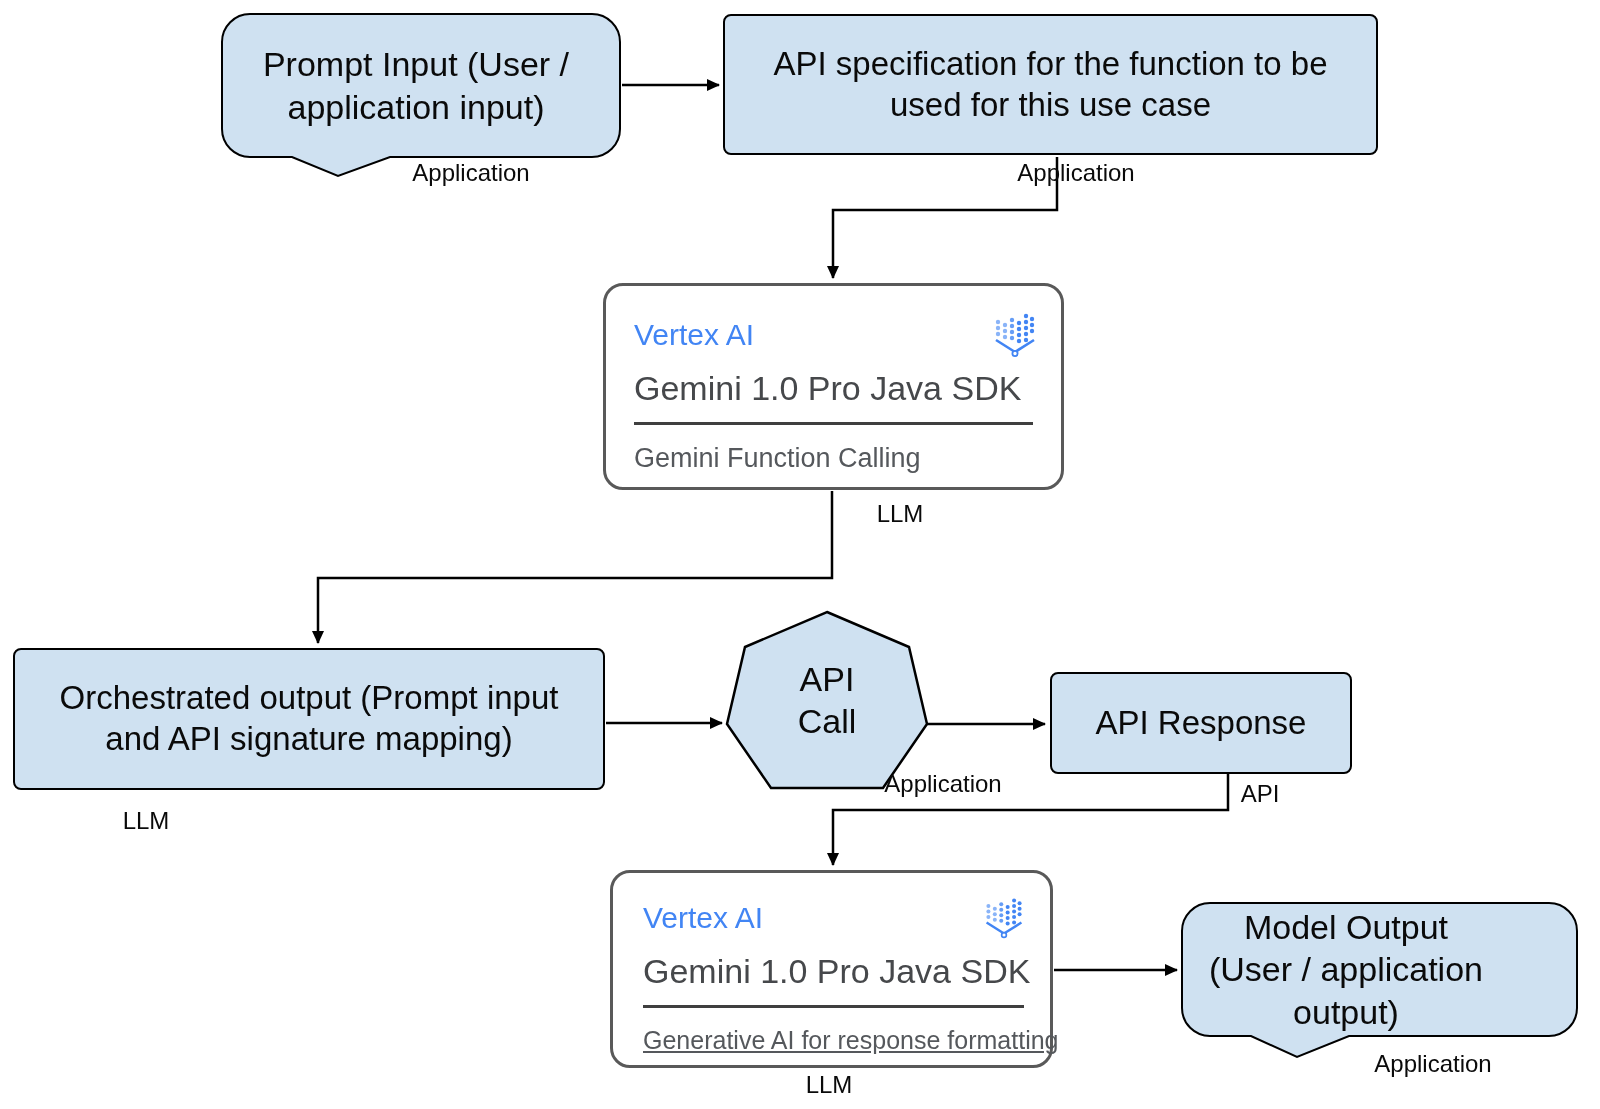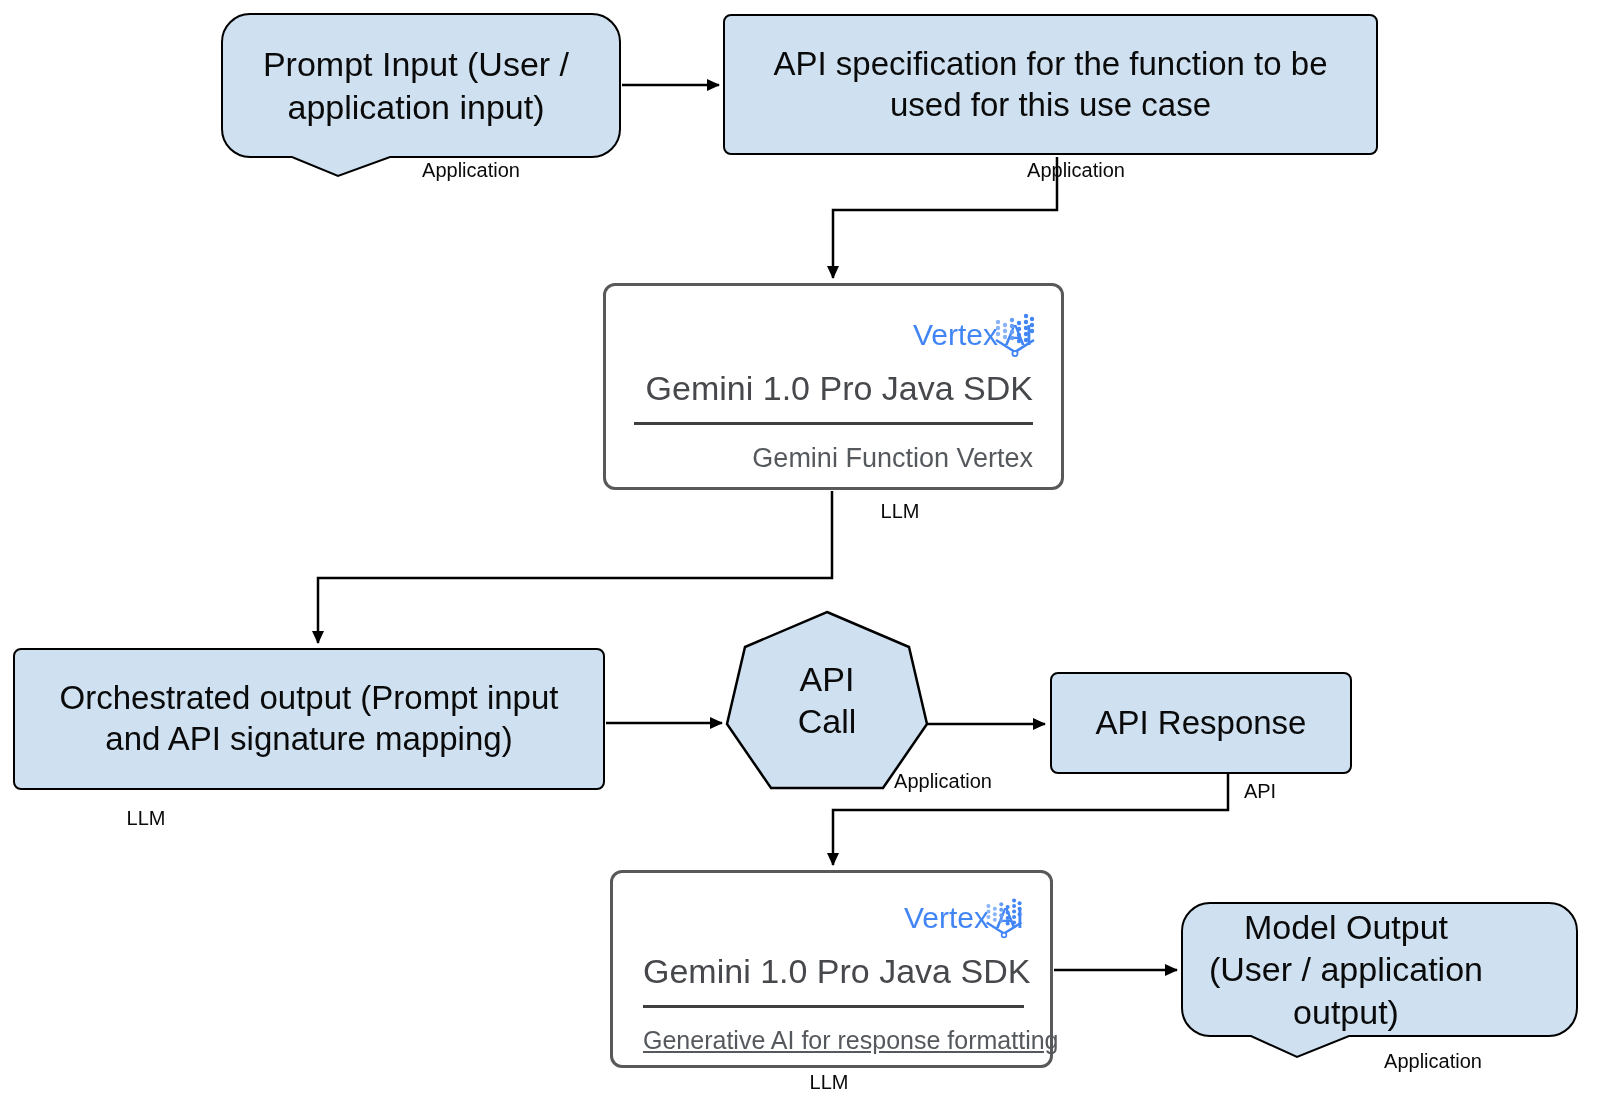--- a/index.html
+++ b/index.html
@@ -39,33 +39,32 @@
     align-items: center;
     justify-content: center;
     text-align: center;
     font-size: 34px;
     line-height: 1.24;
     color: #0a0a0a;
     pointer-events: none;
   }
   .tag {
     position: absolute;
-    font-size: 20px;
+    font-size: 24px;
     color: #0a0a0a;
     text-align: center;
   }
   
   .card {
     position: absolute;
     background: #ffffff;
     border: 3px solid #595959;
-    border-radius: 12px;
+    border-radius: 20px;
     box-sizing: border-box;
     padding: 32px 28px 0 28px;
-    text-align: right;
   }
   .card .product {
     font-size: 30px;
     color: #4285f4;
     line-height: 1.15;
   }
   .card .title {
     font-size: 34px;
     color: #46484b;
     line-height: 1.15;
@@ -126,21 +125,21 @@
 
   <div class="bluenode" style="left:723px; top:14px; width:655px; height:141px; padding:0 34px;">
     <span>API specification for the function to be used for this use case</span>
   </div>
   <div class="tag" style="left:1006px; top:159px; width:140px;">Application</div>
 
   <div class="card" style="left:603px; top:283px; width:461px; height:207px;">
     <div class="product">Vertex AI</div>
     <div class="title">Gemini 1.0 Pro Java SDK</div>
     <div class="divider"></div>
-    <div class="subtitle">Gemini Function Vertex</div>
+    <div class="subtitle">Gemini Function Calling</div>
     <svg class="vicon" viewBox="0 0 48 50">
       <g fill="#8ab4f8">
         <circle cx="7" cy="12" r="2.2"></circle>
           <circle cx="7" cy="18" r="2.2"></circle>
           <circle cx="7" cy="24" r="2.2"></circle>
         <circle cx="14" cy="15" r="2.2"></circle>
           <circle cx="14" cy="21" r="2.2"></circle>
           <circle cx="14" cy="27" r="2.2"></circle>
       </g>
       <g fill="#669df6">

